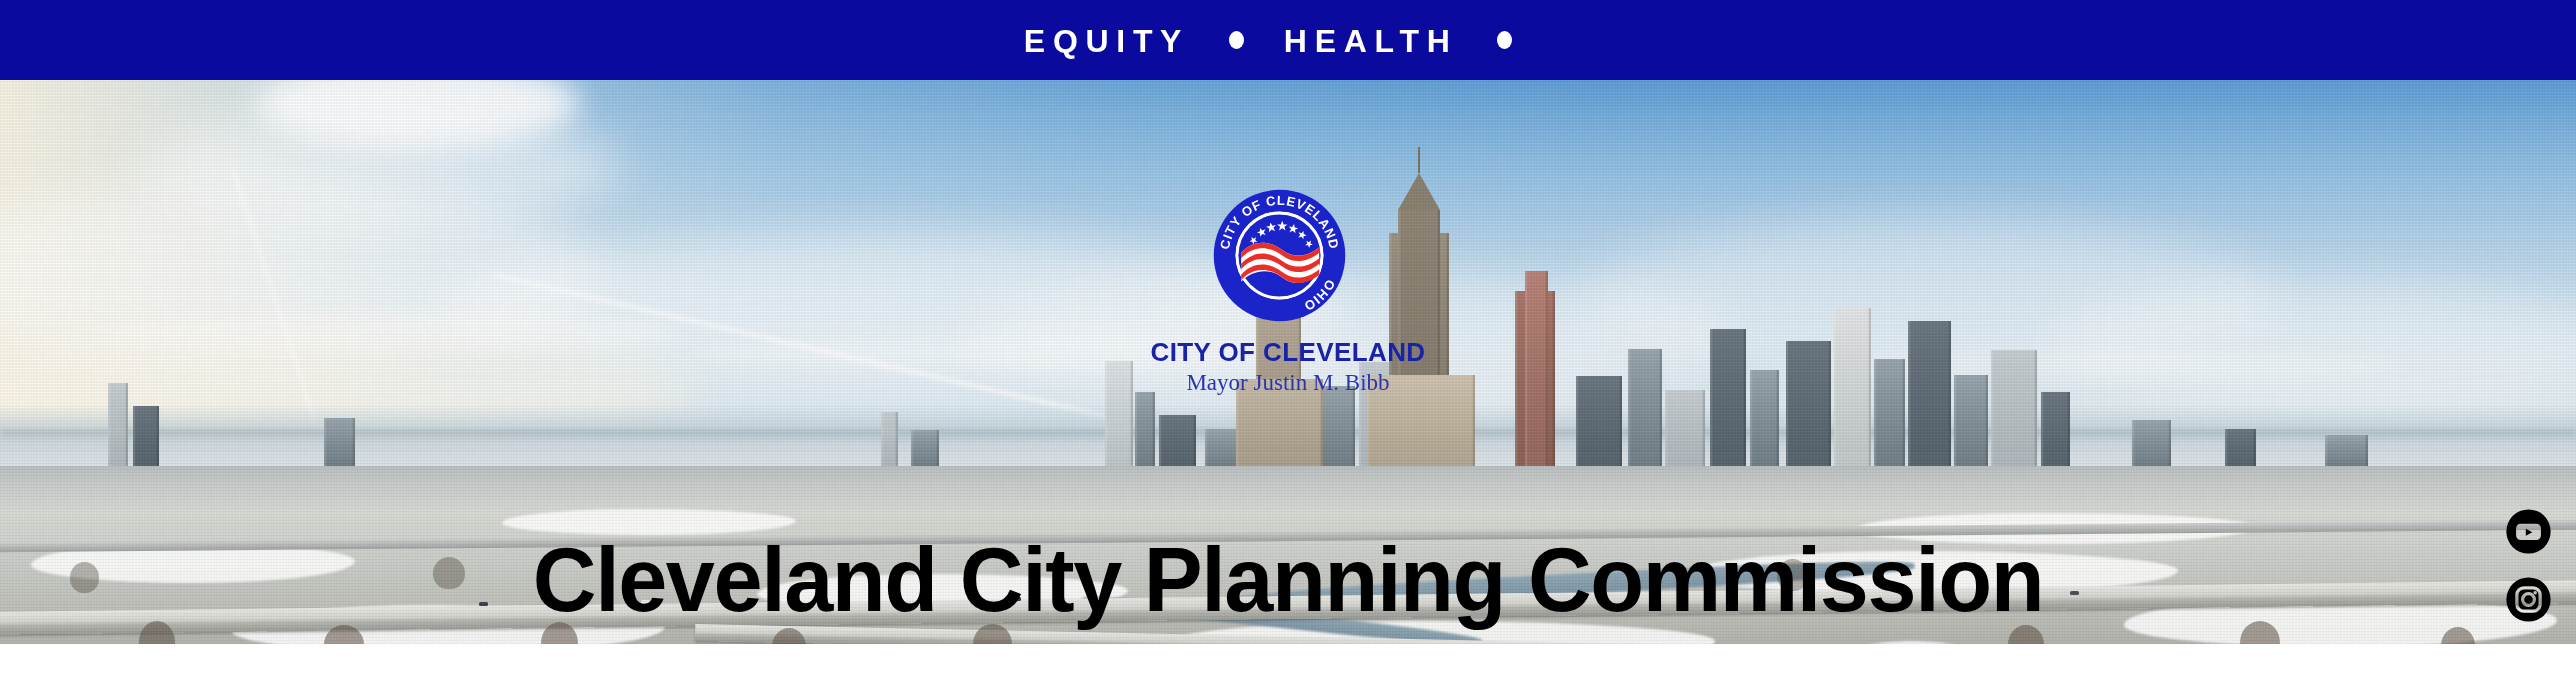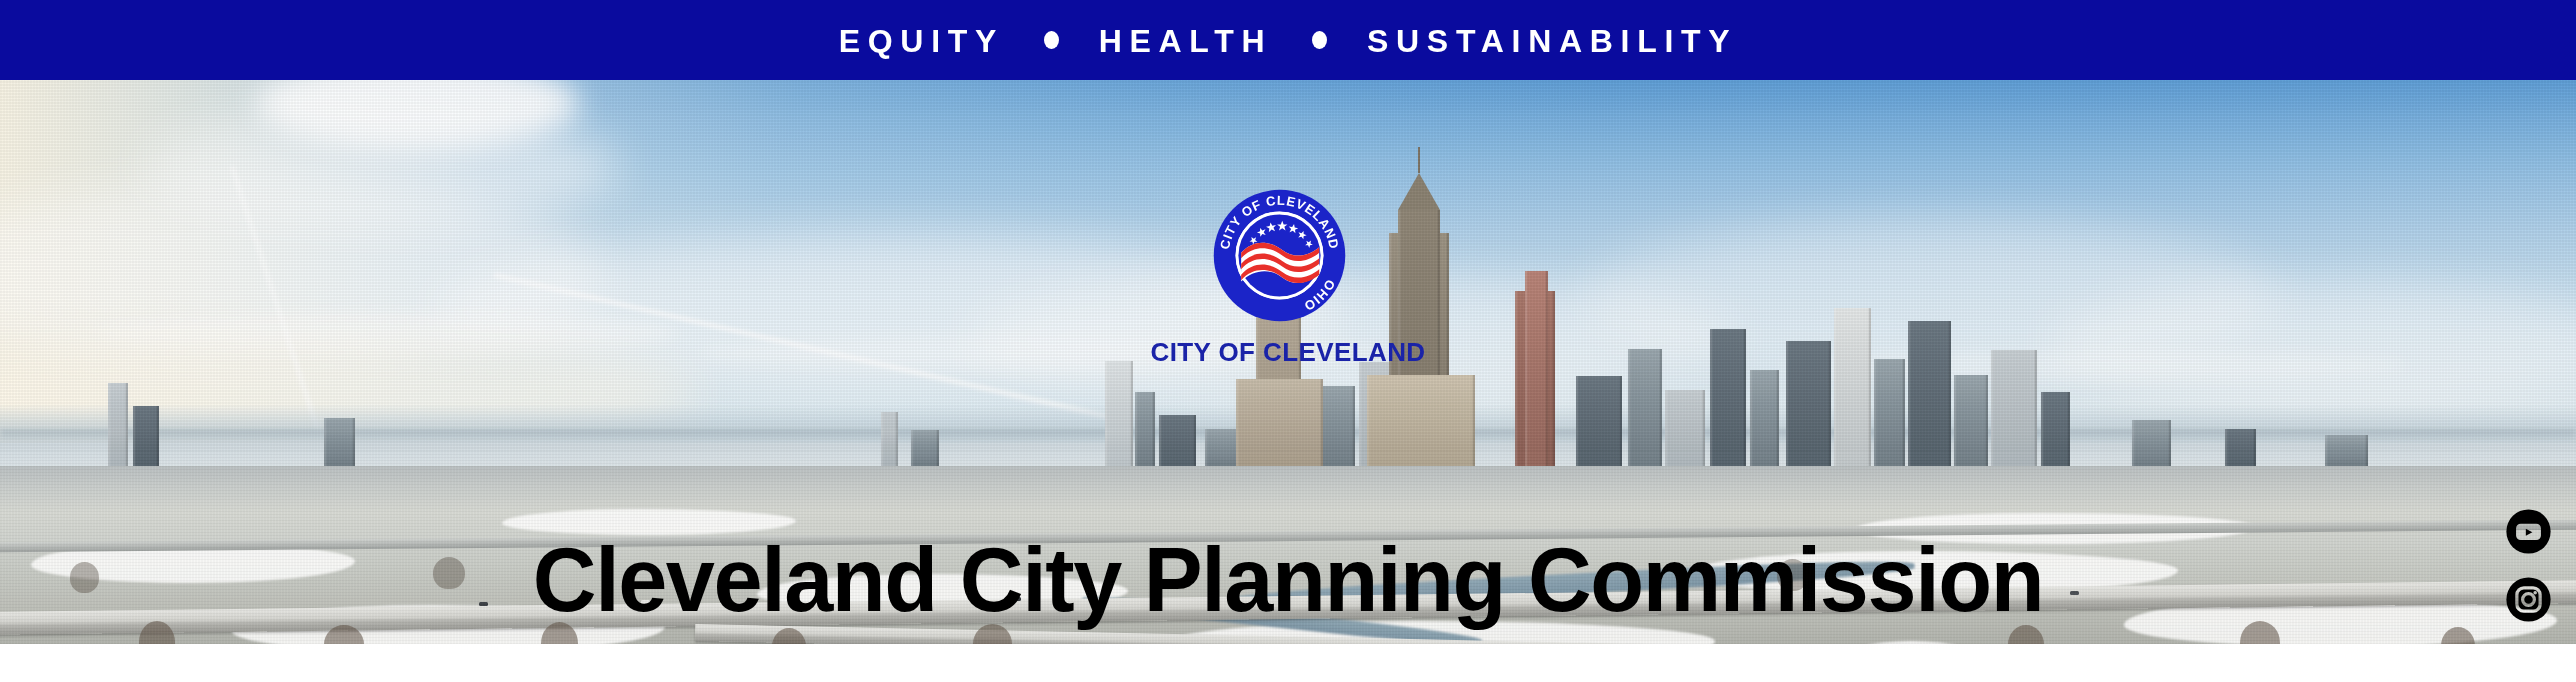--- a/index.html
+++ b/index.html
@@ -217,21 +217,20 @@
 <body>
 
 <div id="page">
 
   <div id="tagline-bar">
     <div id="tagline-inner">
       <span class="tag-word">EQUITY</span>
       <span class="tag-dot"></span>
       <span class="tag-word">HEALTH</span>
       <span class="tag-dot"></span>
-      <span class="tag-word">SUSTAINABILITY</span>
     </div>
   </div>
 
   <div id="hero">
 
     <div class="sky"></div>
 
     <div class="cloud soft" style="left:-93px;  top:100px; width:695px;  height:193px;"></div>
     <div class="cloud soft" style="left:139px;   top:31px;  width:479px;  height:116px;"></div>
     <div class="cloud" style="left:255px;   top:-23px; width:324px;  height:93px; background:rgba(255,255,255,0.9);"></div>
@@ -396,20 +395,21 @@
           </text>
           <text>
             <textPath href="#arcBot" startOffset="50%" text-anchor="middle">OHIO</textPath>
           </text>
         </g>
       </svg>
     </div>
 
     <div id="logo-text">
       <div id="city-name">CITY OF CLEVELAND</div>
+      <div id="mayor-name">Mayor Justin M. Bibb</div>
     </div>
 
     <div id="main-title">Cleveland City Planning Commission</div>
 
     <div id="social">
 
       <a class="social-btn" href="#">
         <svg viewBox="0 0 58 58">
           <defs>
             <mask id="ytmask">

